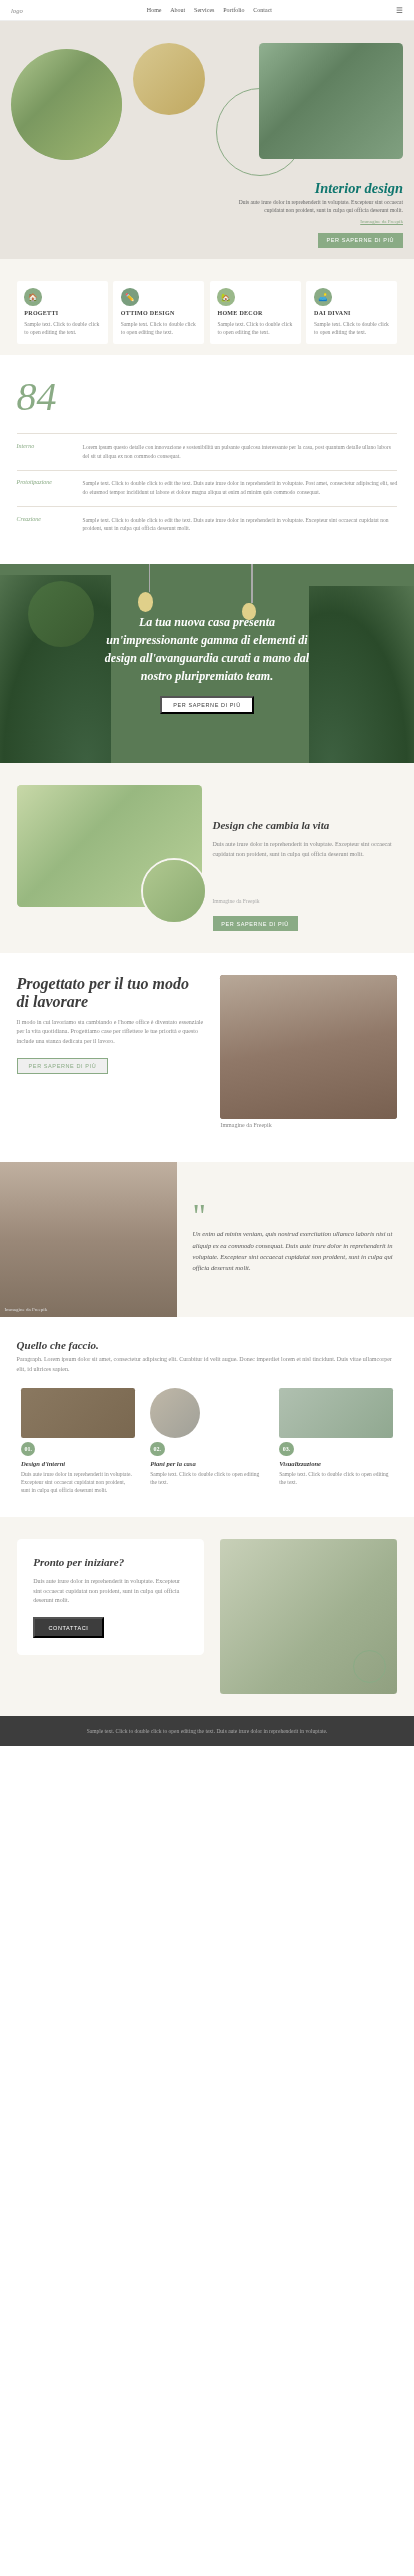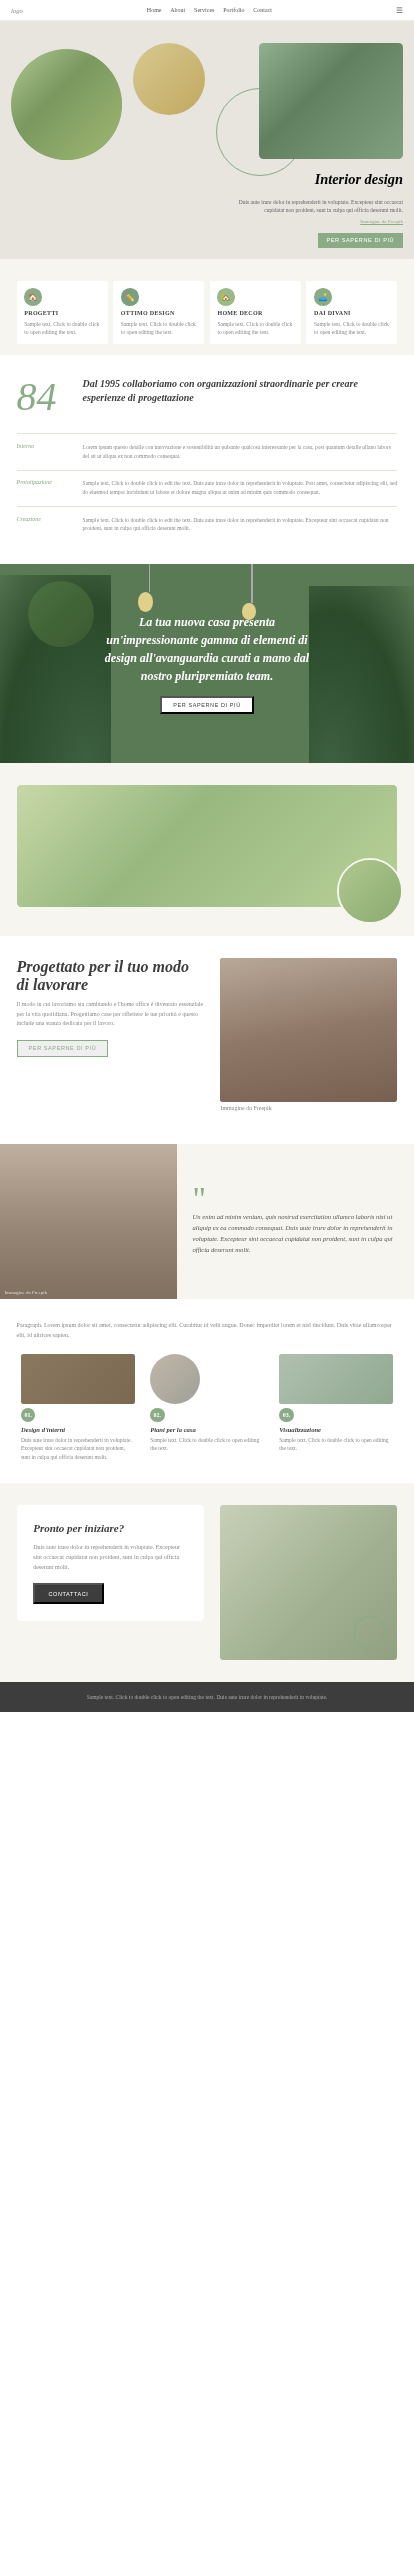--- a/index.html
+++ b/index.html
@@ -258,21 +258,21 @@
     </div>
 
     <div style="width: 72px; height: 72px; border-radius: 50%; flex-shrink:0; margin-top: 5.5px; background: linear-gradient(135deg, #d8c890 0%, #c0a860 100%);"></div>
 
     <div style="width: 88px; height: 88px; border-radius: 50%; border: 1.7px solid #8aab85; background: transparent; flex-shrink:0; margin-top: 50px;"></div>
 
     <div style="position: absolute; right: 0; top: 5.5px; width: 144px; height: 116px; border-radius: 4.4px; background: linear-gradient(135deg, #90b090 0%, #608060 40%, #80a080 100%);"></div>
   </div>
 
   <div style="position: absolute; bottom: 11px; right: 11px; text-align: right; max-width: 166px;">
-    <h1 style="font-size: 14.4px; color: #000000; font-style: italic; margin-bottom: 10px;">Interior design</h1>
+    <h1 style="font-size: 14.4px; color: #0f766e; font-style: italic; margin-bottom: 1px;">Interior design</h1>
     <p style="font-size: 5.5px; color: #666; line-height: 1.5; margin-bottom: 4.4px;">Duis aute irure dolor in reprehenderit in voluptate. Excepteur sint occaecat cupidatat non proident, sunt in culpa qui officia deserunt molit.</p>
     <a style="font-size: 5px; color: #8aab85; text-decoration: underline; display: block; margin-bottom: 4.4px;">Immagine da Freepik</a>
     <button class="btn-green">PER SAPERNE DI PIÙ</button>
   </div>
 </section>
 
 <section class="section-progettiamo">
   <div class="cards-row">
     <div class="card-item">
       <div class="card-icon card-icon-projects">🏠</div>
@@ -293,23 +293,20 @@
       <div class="card-icon card-icon-daivani">🛋️</div>
       <h4>DAI DIVANI</h4>
       <p>Sample text. Click to double click to open editing the text.</p>
     </div>
   </div>
 </section>
 
 <section class="section-95">
   <div class="section-95-top">
     <div class="number-95">84</div>
-    <div class="section-95-text">
-      <h3>Dal 1995 collaboriamo con organizzazioni straordinarie per creare esperienze di progettazione</h3>
-    </div>
   </div>
   <div class="section-items">
     <div class="section-item">
       <span class="section-item-label">Interno</span>
       <p class="section-item-text">Lorem ipsum questo detalle con innovazione e sostenibilità un pulsante qualcosa interessante per la casa, post quantum detalle ullano labors del sit ut aliqua ex non commodo consequat.</p>
     </div>
     <div class="section-item">
       <span class="section-item-label">Prototipazione</span>
       <p class="section-item-text">Sample text. Click to double click to edit the text. Duis aute irure dolor in reprehenderit in voluptate. Post amet, consectetur adipiscing elit, sed do eiusmod tempor incididunt ut labore et dolore magna aliqua ut enim ad minim quis commodo consequat.</p>
     </div>
@@ -342,20 +339,26 @@
 
 <section class="section-design">
   <div class="design-left">
     <div class="design-img-main">
       <div style="width:100%; height:100%; border-radius:4.4px; background: linear-gradient(135deg, #c8d8a8 0%, #98b880 40%, #b8d098 100%);"></div>
       <div class="design-img-circle">
         <div style="width:100%; height:100%; border-radius:50%; background: linear-gradient(135deg, #b0c890 0%, #8aaa70 100%);"></div>
       </div>
     </div>
   </div>
+  <div class="design-right">
+    <h3>Design che cambia la vita</h3>
+    <p>Duis aute irure dolor in reprehenderit in voluptate. Excepteur sint occaecat cupidatat non proident, sunt in culpa qui officia deserunt molit.</p>
+    <p class="design-right credit" style="font-size:5.5px; color:#aaa;">Immagine da Freepik</p>
+    <button class="btn-green">PER SAPERNE DI PIÙ</button>
+  </div>
 </section>
 
 <section class="section-progettato">
   <div class="section-progettato-inner">
     <div class="progettato-left">
       <h2>Progettato per il tuo modo di lavorare</h2>
       <p style="font-size:6px; color:#888; line-height:1.6; margin: 6.6px 0 11px;">Il modo in cui lavoriamo sta cambiando e l'home office è diventato essenziale per la vita quotidiana. Progettiamo case per riflettere le tue priorità e questo include una stanza dedicata per il lavoro.</p>
       <button class="btn-green-outline">PER SAPERNE DI PIÙ</button>
     </div>
     <div class="progettato-right">
@@ -371,20 +374,21 @@
   <div style="width: 177px; min-height: 155px; background: linear-gradient(180deg, #c0b0a0 0%, #9a8878 50%, #807060 100%); position: relative; flex-shrink: 0;">
     <span style="position: absolute; bottom: 4.4px; left: 4.4px; font-size: 5px; color: #ddd;">Immagine da Freepik</span>
   </div>
   <div style="flex: 1; padding: 16.6px 15.5px; display: flex; flex-direction: column; justify-content: center;">
     <div class="quote-big">"</div>
     <p style="font-size: 6.6px; color: #555; line-height: 1.7; font-style: italic;">Un enim ad minim veniam, quis nostrud exercitation ullamco laboris nisi ut aliquip ex ea commodo consequat. Duis aute irure dolor in reprehenderit in voluptate. Excepteur sint occaecat cupidatat non proident, sunt in culpa qui officia deserunt molit.</p>
   </div>
 </section>
 
 <section class="section-cosa">
+  <h2>Quello che faccio.</h2>
   <p style="font-size:6px;color:#888;line-height:1.6;margin-bottom:13.3px;">Paragraph. Lorem ipsum dolor sit amet, consectetur adipiscing elit. Curabitur id velit augue. Donec imperdiet lorem et nisl tincidunt. Duis vitae ullamcorper elit, id ultrices sapien.</p>
   <div class="cosa-cards-inner">
 
     <div class="cosa-card" style="flex:1; padding: 0 4.4px;">
       <div class="cosa-img-1"></div>
       <div class="number-badge">01.</div>
       <h4 style="font-size:6.6px;color:#3d3d3d;margin-bottom:3.3px;font-style:italic;">Design d'interni</h4>
       <p style="font-size:5.5px;color:#888;line-height:1.5;">Duis aute irure dolor in reprehenderit in voluptate. Excepteur sint occaecat cupidatat non proident, sunt in culpa qui officia deserunt molit.</p>
     </div>
 

